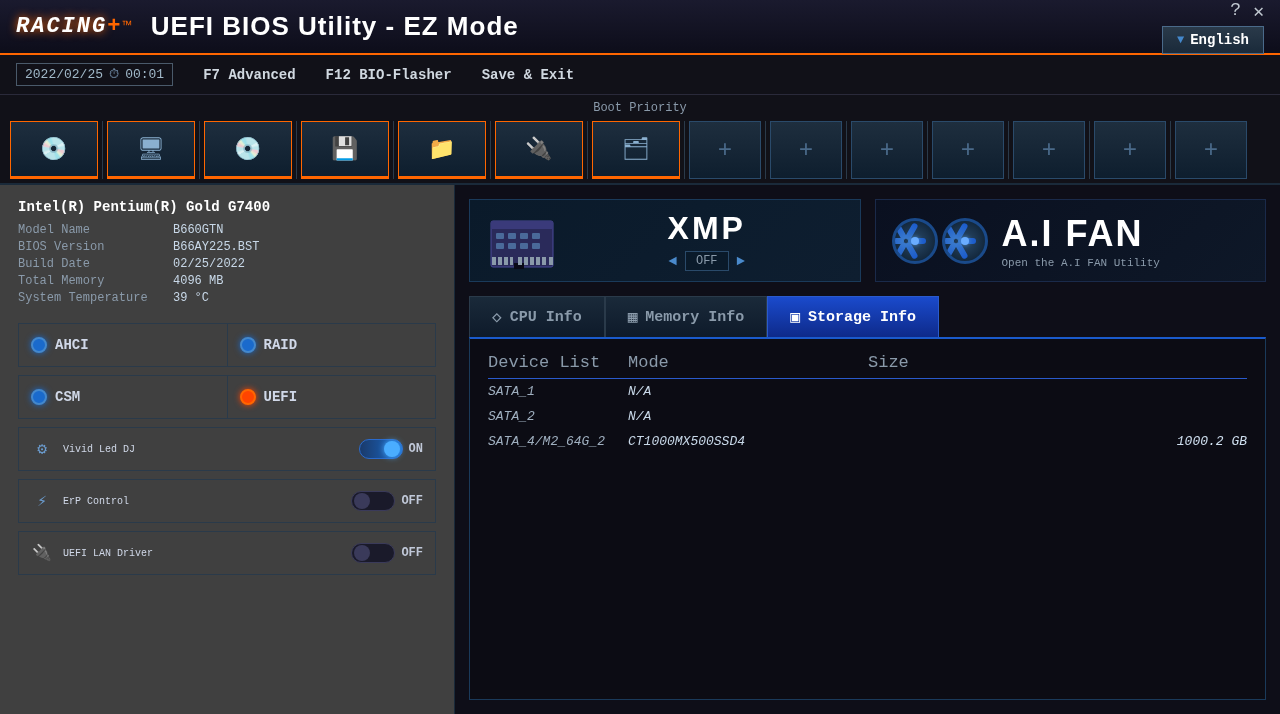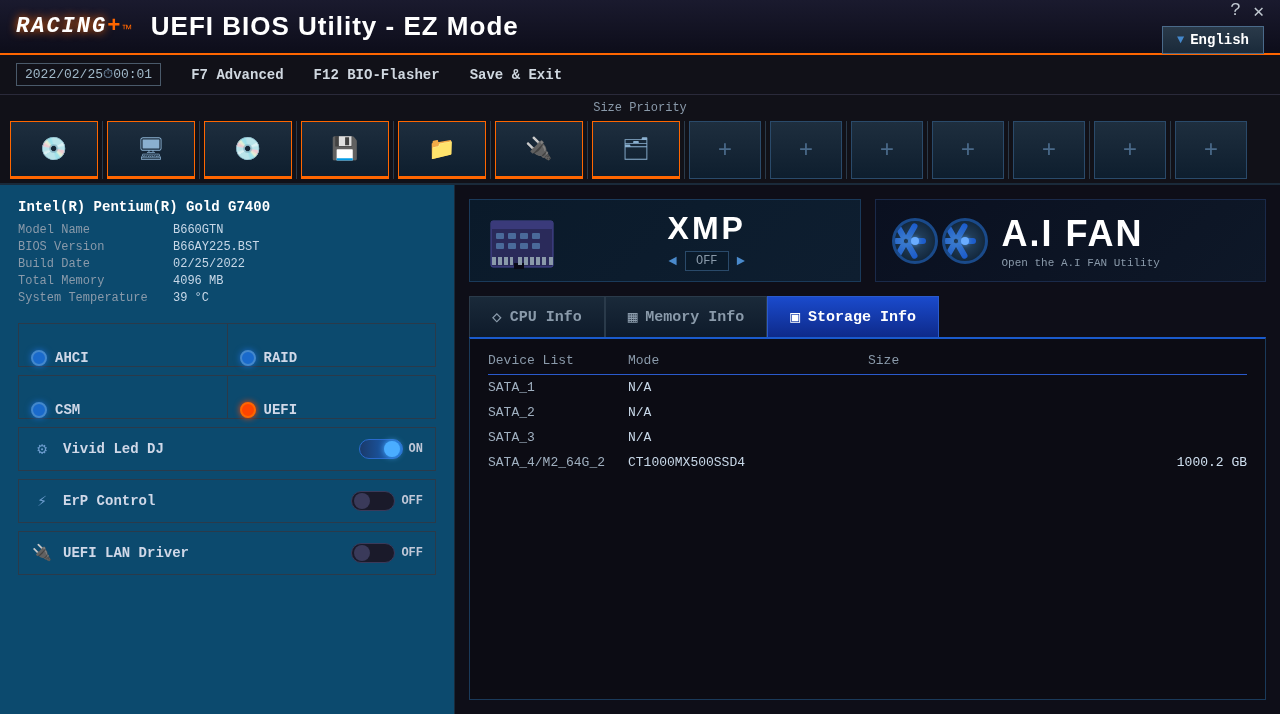--- a/index.html
+++ b/index.html
@@ -17,21 +17,21 @@
     #header {
       background: linear-gradient(180deg, #1a1a2e 0%, #0d0d1a 100%);
       border-bottom: 2px solid #ff6600;
       padding: 8px 16px;
       display: flex;
       align-items: center;
       height: 55px;
     }
     #logo {
       display: flex;
-      align-items: flex-end;
+      align-items: center;
       margin-right: 20px;
     }
     .logo-racing {
       color: #fff;
       font-size: 22px;
       font-weight: 900;
       font-style: italic;
       letter-spacing: 2px;
       text-shadow: 0 0 10px #ff6600;
     }
@@ -88,21 +88,21 @@
       gap: 30px;
       height: 40px;
     }
     .datetime {
       border: 1px solid #4a5a6a;
       padding: 3px 8px;
       color: #a0b8c8;
       font-size: 13px;
       display: flex;
       align-items: center;
-      gap: 0;
+      gap: 6px;
     }
     .clock-icon { color: #8aaccc; }
     .toolbar-btn {
       color: #d0d8e0;
       font-size: 14px;
       font-weight: bold;
       cursor: pointer;
     }
 
     
@@ -158,21 +158,21 @@
 
     
     #main {
       display: flex;
       height: calc(714px - 55px - 40px - 90px);
     }
 
     
     #left-panel {
       width: 455px;
-      background: #0c4a6e;
+      background: #404040;
       border-right: 1px solid #1a2a3a;
       padding: 14px 18px;
       flex-shrink: 0;
     }
     .sys-info-block {
       margin-bottom: 18px;
     }
     .sys-info-title {
       color: #ffffff;
       font-size: 14px;
@@ -198,21 +198,21 @@
       display: flex;
       align-items: center;
       border: 1px solid #2a3a4a;
       margin-bottom: 8px;
       height: 44px;
       cursor: pointer;
     }
     .option-half {
       flex: 1;
       display: flex;
-      align-items: flex-end;
+      align-items: center;
       gap: 8px;
       padding: 0 12px;
       height: 100%;
     }
     .option-half + .option-half {
       border-left: 1px solid #2a3a4a;
     }
     .option-dot {
       width: 16px;
       height: 16px;
@@ -249,22 +249,22 @@
       display: flex;
       align-items: center;
       justify-content: center;
       color: #6a9acc;
       font-size: 16px;
       flex-shrink: 0;
     }
     .option-text {
       flex: 1;
       color: #d0d8e8;
-      font-size: 14px;
-      font-weight: bold;
+      font-size: 10px;
+      font-weight: normal;
     }
     .toggle-container {
       display: flex;
       align-items: center;
       gap: 6px;
     }
     .toggle-switch {
       width: 44px;
       height: 20px;
       border-radius: 10px;
@@ -465,30 +465,31 @@
       font-size: 14px;
       font-weight: bold;
       margin-bottom: 12px;
     }
     .storage-table {
       width: 100%;
       border-collapse: collapse;
     }
     .storage-table th {
       color: #8a9aaa;
-      font-size: 13px;
+      font-size: 17px;
       font-weight: normal;
       text-align: left;
       padding-bottom: 6px;
       border-bottom: 1px solid #2a5acc;
     }
     .storage-table td {
       padding: 5px 0;
       font-size: 13px;
       color: #c0c8d8;
+      font-style: italic;
     }
     .storage-table td:first-child { width: 140px; color: #a0b0c0; }
     .storage-table td:nth-child(2) { width: 240px; color: #c8d8e8; }
     .storage-table td:nth-child(3) { text-align: right; color: #d0e0f0; }
   </style>
 </head>
 <body>
 
 <div id="header">
   <div id="logo">
@@ -514,21 +515,21 @@
     <span>2022/02/25</span>
     <span class="clock-icon">⏱</span>
     <span>00:01</span>
   </div>
   <span class="toolbar-btn">F7 Advanced</span>
   <span class="toolbar-btn">F12 BIO-Flasher</span>
   <span class="toolbar-btn">Save &amp; Exit</span>
 </div>
 
 <div id="boot-priority">
-  <div class="boot-label">Size Priority</div>
+  <div class="boot-label">Boot Priority</div>
   <div class="boot-items">
     <div class="boot-item active">
       <span class="boot-item-icon">💿</span>
     </div>
     <div class="divider-v"></div>
     <div class="boot-item active">
       <span class="boot-item-icon">🖥</span>
     </div>
     <div class="divider-v"></div>
     <div class="boot-item active">
@@ -751,25 +752,20 @@
               <td>SATA_1</td>
               <td>N/A</td>
               <td></td>
             </tr>
             <tr>
               <td>SATA_2</td>
               <td>N/A</td>
               <td></td>
             </tr>
             <tr>
-              <td>SATA_3</td>
-              <td>N/A</td>
-              <td></td>
-            </tr>
-            <tr>
               <td>SATA_4/M2_64G_2</td>
               <td>CT1000MX500SSD4</td>
               <td style="text-align: right;">1000.2 GB</td>
             </tr>
           </tbody>
       </table>
     </div>
 
   </div>
 </div>

